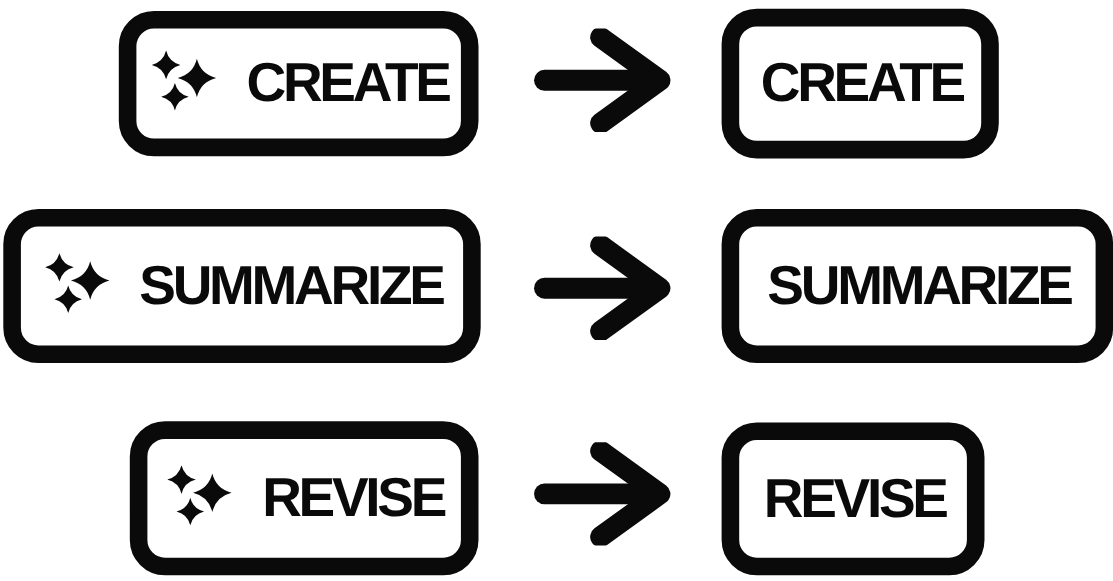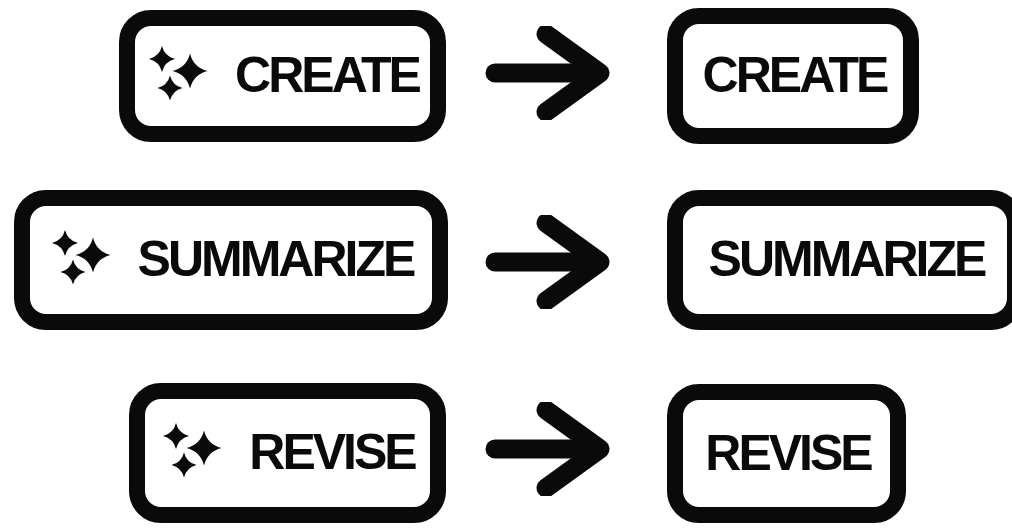--- a/index.html
+++ b/index.html
@@ -18,21 +18,20 @@
   .btn {
     position: absolute;
     box-sizing: border-box;
     background: var(--bg, #ffffff);
     border: 16px solid var(--ink, #0a0a0a);
     border-radius: 32px;
     display: flex;
     align-items: center;
     justify-content: center;
     gap: 24px;
-    margin-left: 11px;
   }
   .lbl {
     font-weight: bold;
     font-size: 50px;
     letter-spacing: -3px;
     margin-right: -3px;
     white-space: nowrap;
     color: var(--ink, #0a0a0a);
     line-height: 1;
     transform: translateY(-1px);

